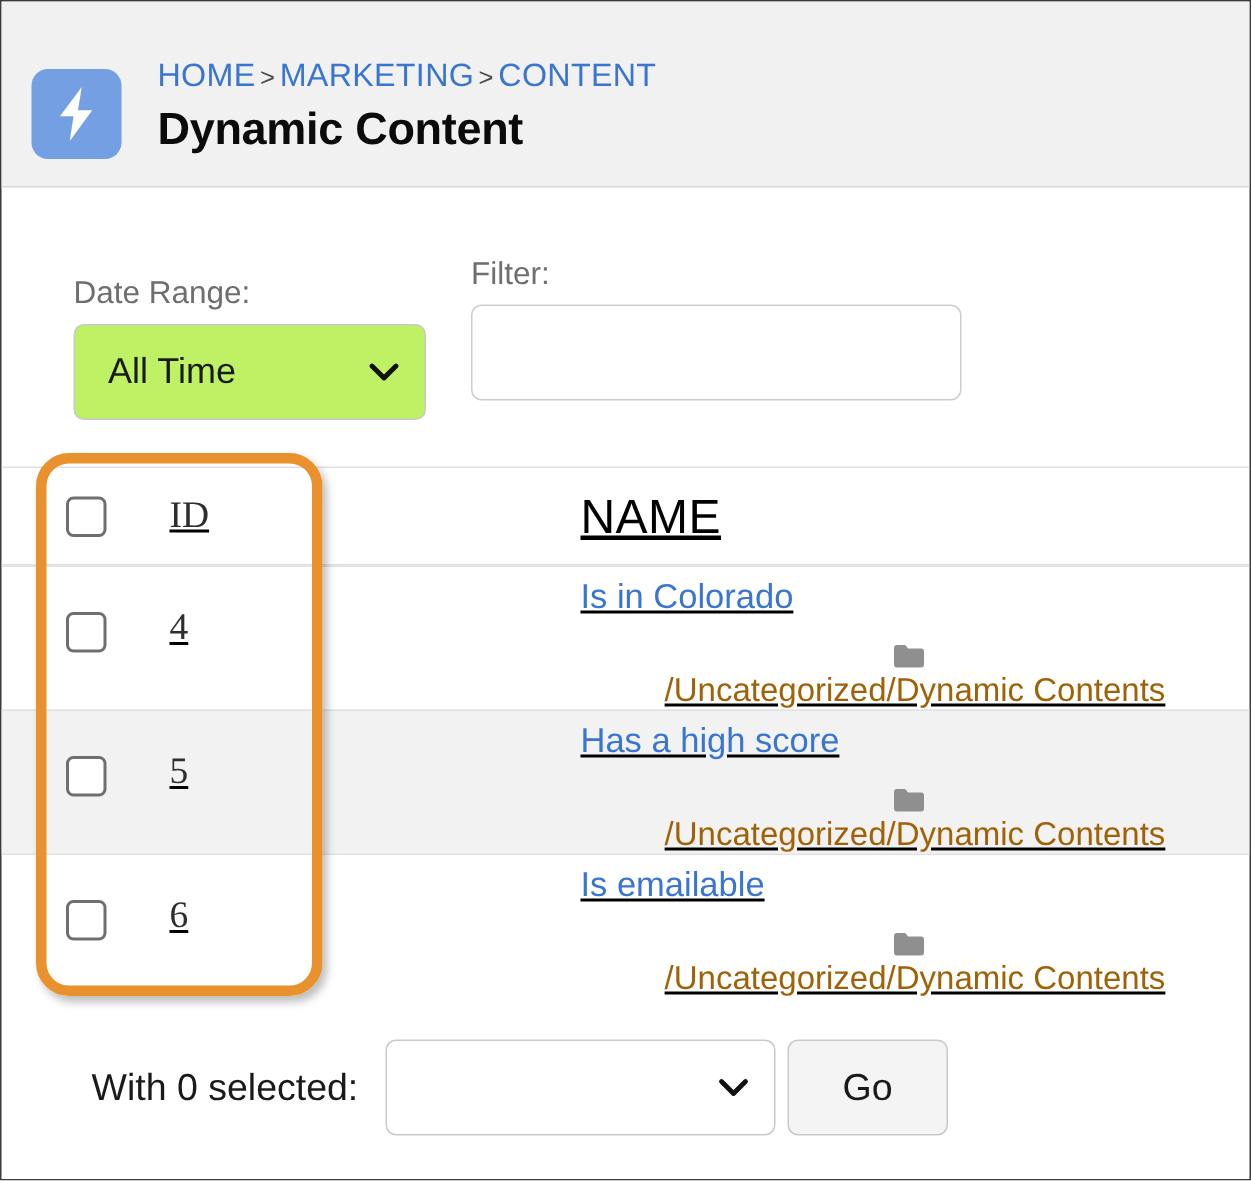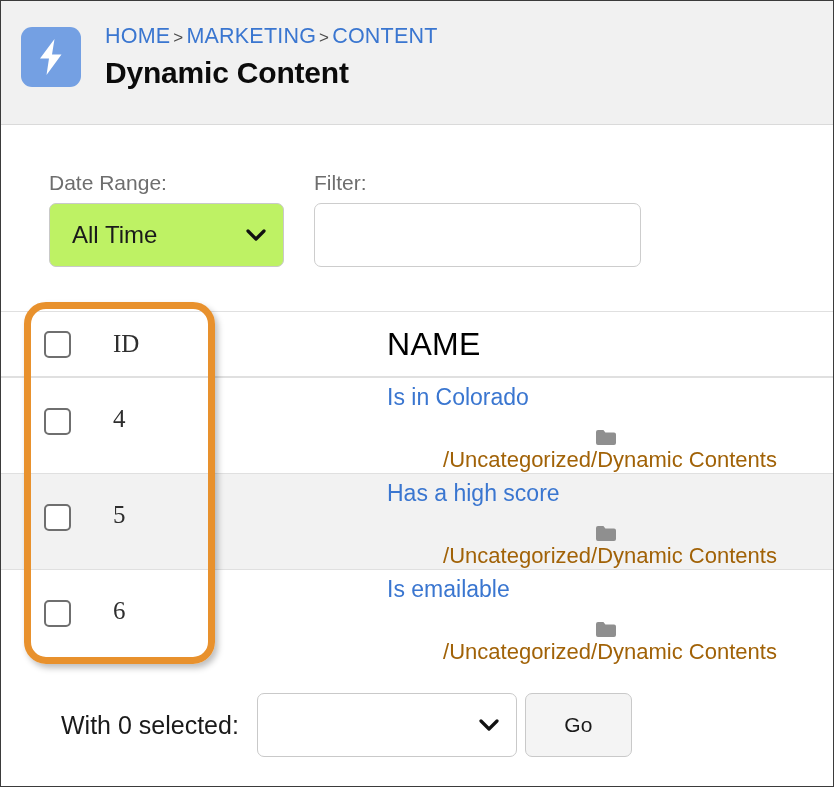--- a/index.html
+++ b/index.html
@@ -24,22 +24,22 @@
   .header {
     position: absolute;
     left: 0; top: 0;
     width: 832px;
     height: 124px;
     background: #f1f1f1;
     border-bottom: 1px solid #dadada;
   }
   .header-inner {
     display: flex;
-    align-items: center;
-    padding: 21px 0 0 20px;
+    align-items: flex-end;
+    padding: 35px 0 0 20px;
   }
   .app-badge {
     width: 60px;
     height: 60px;
     border-radius: 11px;
     background: #74a0e3;
     flex: 0 0 auto;
     display: flex;
     align-items: center;
     justify-content: center;
@@ -119,28 +119,29 @@
     height: 100%;
     border: 0;
     outline: none;
     background: transparent;
     font-family: "Liberation Sans", sans-serif;
     font-size: 22px;
     color: #1a1a1a;
     padding: 0 14px;
   }
 
-  #field-date   { left: 48px;  top: 45px; width: 235px; }
+  #field-date   { left: 48px;  top: 58px; width: 235px; }
   #field-filter { left: 313px; top: 45px; width: 327px; }
 
   
   .table {
     position: absolute;
     left: 0; top: 310px;
     width: 832px;
+    text-decoration: underline;
   }
   .table-row {
     display: flex;
     align-items: flex-start;
     border-top: 1px solid #e0e0e0;
     position: relative;
   }
   .table-row.header-row {
     height: 66px;
     align-items: center;
@@ -238,21 +239,21 @@
   }
   .footer-select .select-value { font-size: 23px; }
   .go-button {
     margin-left: 8px;
     width: 107px;
     height: 64px;
     border: 1px solid #c9c9c9;
     border-radius: 7px;
     background: #f4f4f4;
     font-family: "Liberation Sans", sans-serif;
-    font-size: 21px;
+    font-size: 25px;
     color: #1a1a1a;
     cursor: pointer;
   }
 
   
   .annotation {
     position: absolute;
     left: 23px;
     top: 301px;
     width: 191px;

